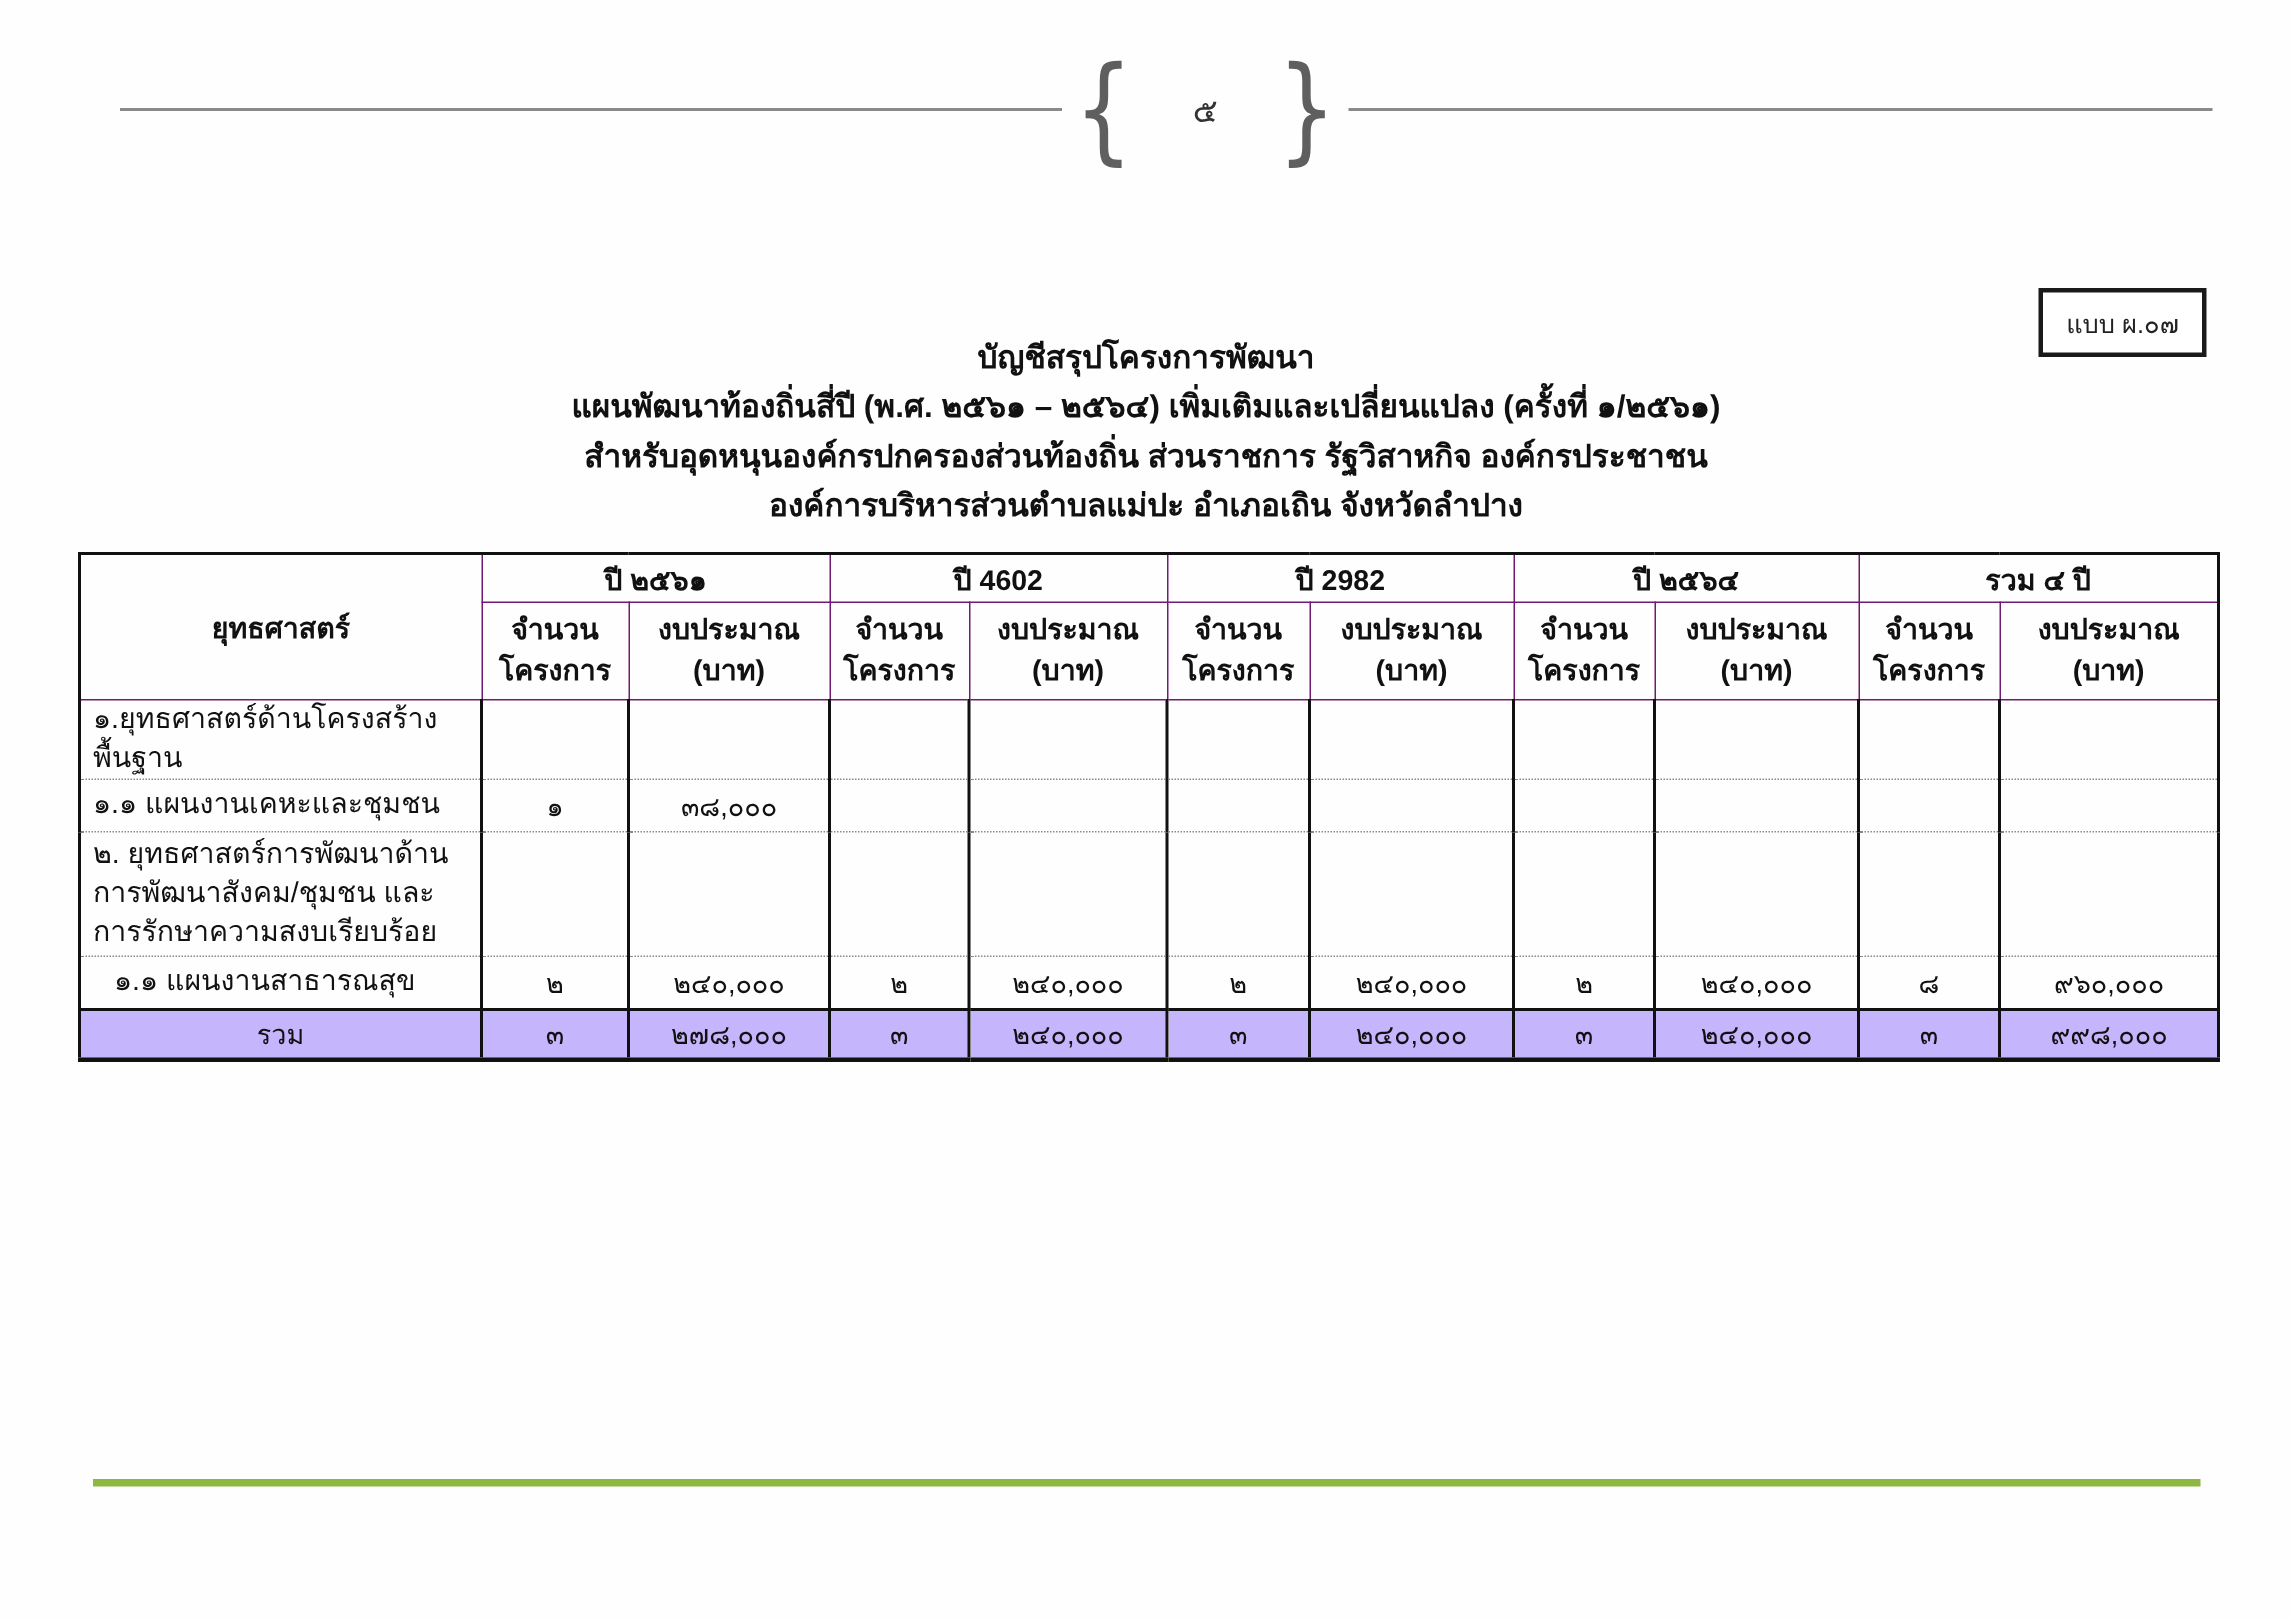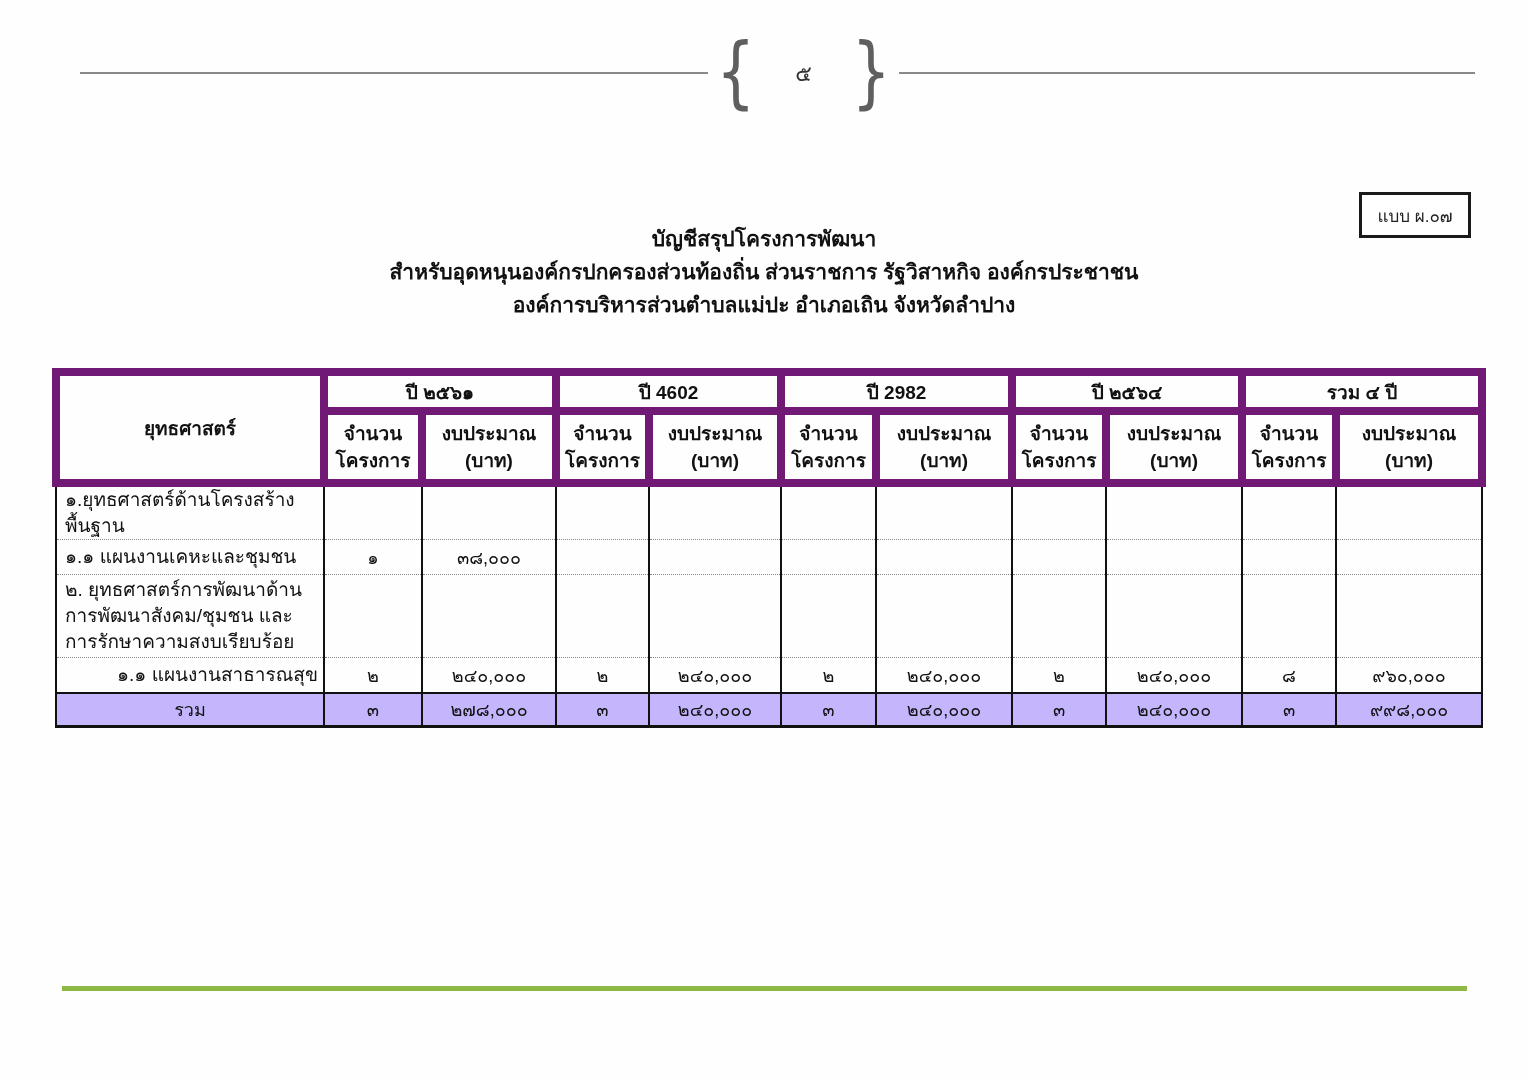--- a/index.html
+++ b/index.html
@@ -23,33 +23,33 @@
     border:3px solid #1a1a1a;background:#fff;display:flex;align-items:center;justify-content:center;
     font-size:17px;color:#222;margin-left:20px;
   }
   
   .titles{position:absolute;top:222px;left:0;width:1528px;text-align:center;}
   .titles div{font-size:21px;font-weight:bold;line-height:33px;color:#111;}
   
   .tbl-wrap{position:absolute;top:368px;left:52px;}
   table{border-collapse:collapse;table-layout:fixed;width:1426px;border:2px solid #111;}
   th,td{padding:0 4px;overflow:hidden;}
-  th{border:8px solid #701a75;font-size:19px;font-weight:bold;text-align:center;color:#111;}
+  th{border:1px solid #701a75;font-size:19px;font-weight:bold;text-align:center;color:#111;}
   .year-row th{height:31px;}
   .sub-row th{height:64px;font-weight:bold;margin-top:26px;}
   .sub-row .l2{display:block;line-height:27px;}
   td{border-left:2px solid #111;border-right:2px solid #111;border-bottom:1px dotted #888;
      font-size:18px;color:#111;}
   td.num{text-align:center;}
   td.label{text-align:left;padding-left:8px;line-height:26px;font-size:19px;}
   tr.r1 td{height:34px;margin-left:48px;}
   tr.r2 td{height:34px;}
   tr.r3 td{height:82px;}
   tr.r4 td{height:34px;border-bottom:2px solid #111;}
-  tr.r4 td.label{padding-left:60px;}
+  tr.r4 td.label{padding-left:22px;}
   tr.total td{
     height:31px;background:#c4b5fd;border:2px solid #111;border-bottom:3px solid #111;
     font-weight:normal;text-align:center;font-size:18px;
   }
   
   .footer-rule{position:absolute;top:986px;left:62px;width:1405px;height:5px;}
   .footer-text{position:absolute;top:1010px;right:60px;font-size:18px;color:#222;}
 </style>
 </head>
 <body>
@@ -61,20 +61,21 @@
     <span class="brace">{</span>
     <span class="page-num">๕</span>
     <span class="brace">}</span>
     <div class="rule-line right"></div>
   </div>
 
   <div class="form-badge">แบบ ผ.๐๗</div>
 
   <div class="titles">
     <div>บัญชีสรุปโครงการพัฒนา</div>
+    <div>แผนพัฒนาท้องถิ่นสี่ปี (พ.ศ. ๒๕๖๑ – ๒๕๖๔) เพิ่มเติมและเปลี่ยนแปลง (ครั้งที่ ๑/๒๕๖๑)</div>
     <div>สำหรับอุดหนุนองค์กรปกครองส่วนท้องถิ่น ส่วนราชการ รัฐวิสาหกิจ องค์กรประชาชน</div>
     <div>องค์การบริหารส่วนตำบลแม่ปะ อำเภอเถิน จังหวัดลำปาง</div>
   </div>
 
   <div class="tbl-wrap">
     <table>
       <colgroup>
         <col style="width:268px">
           <col style="width:98px">
           <col style="width:134px">

